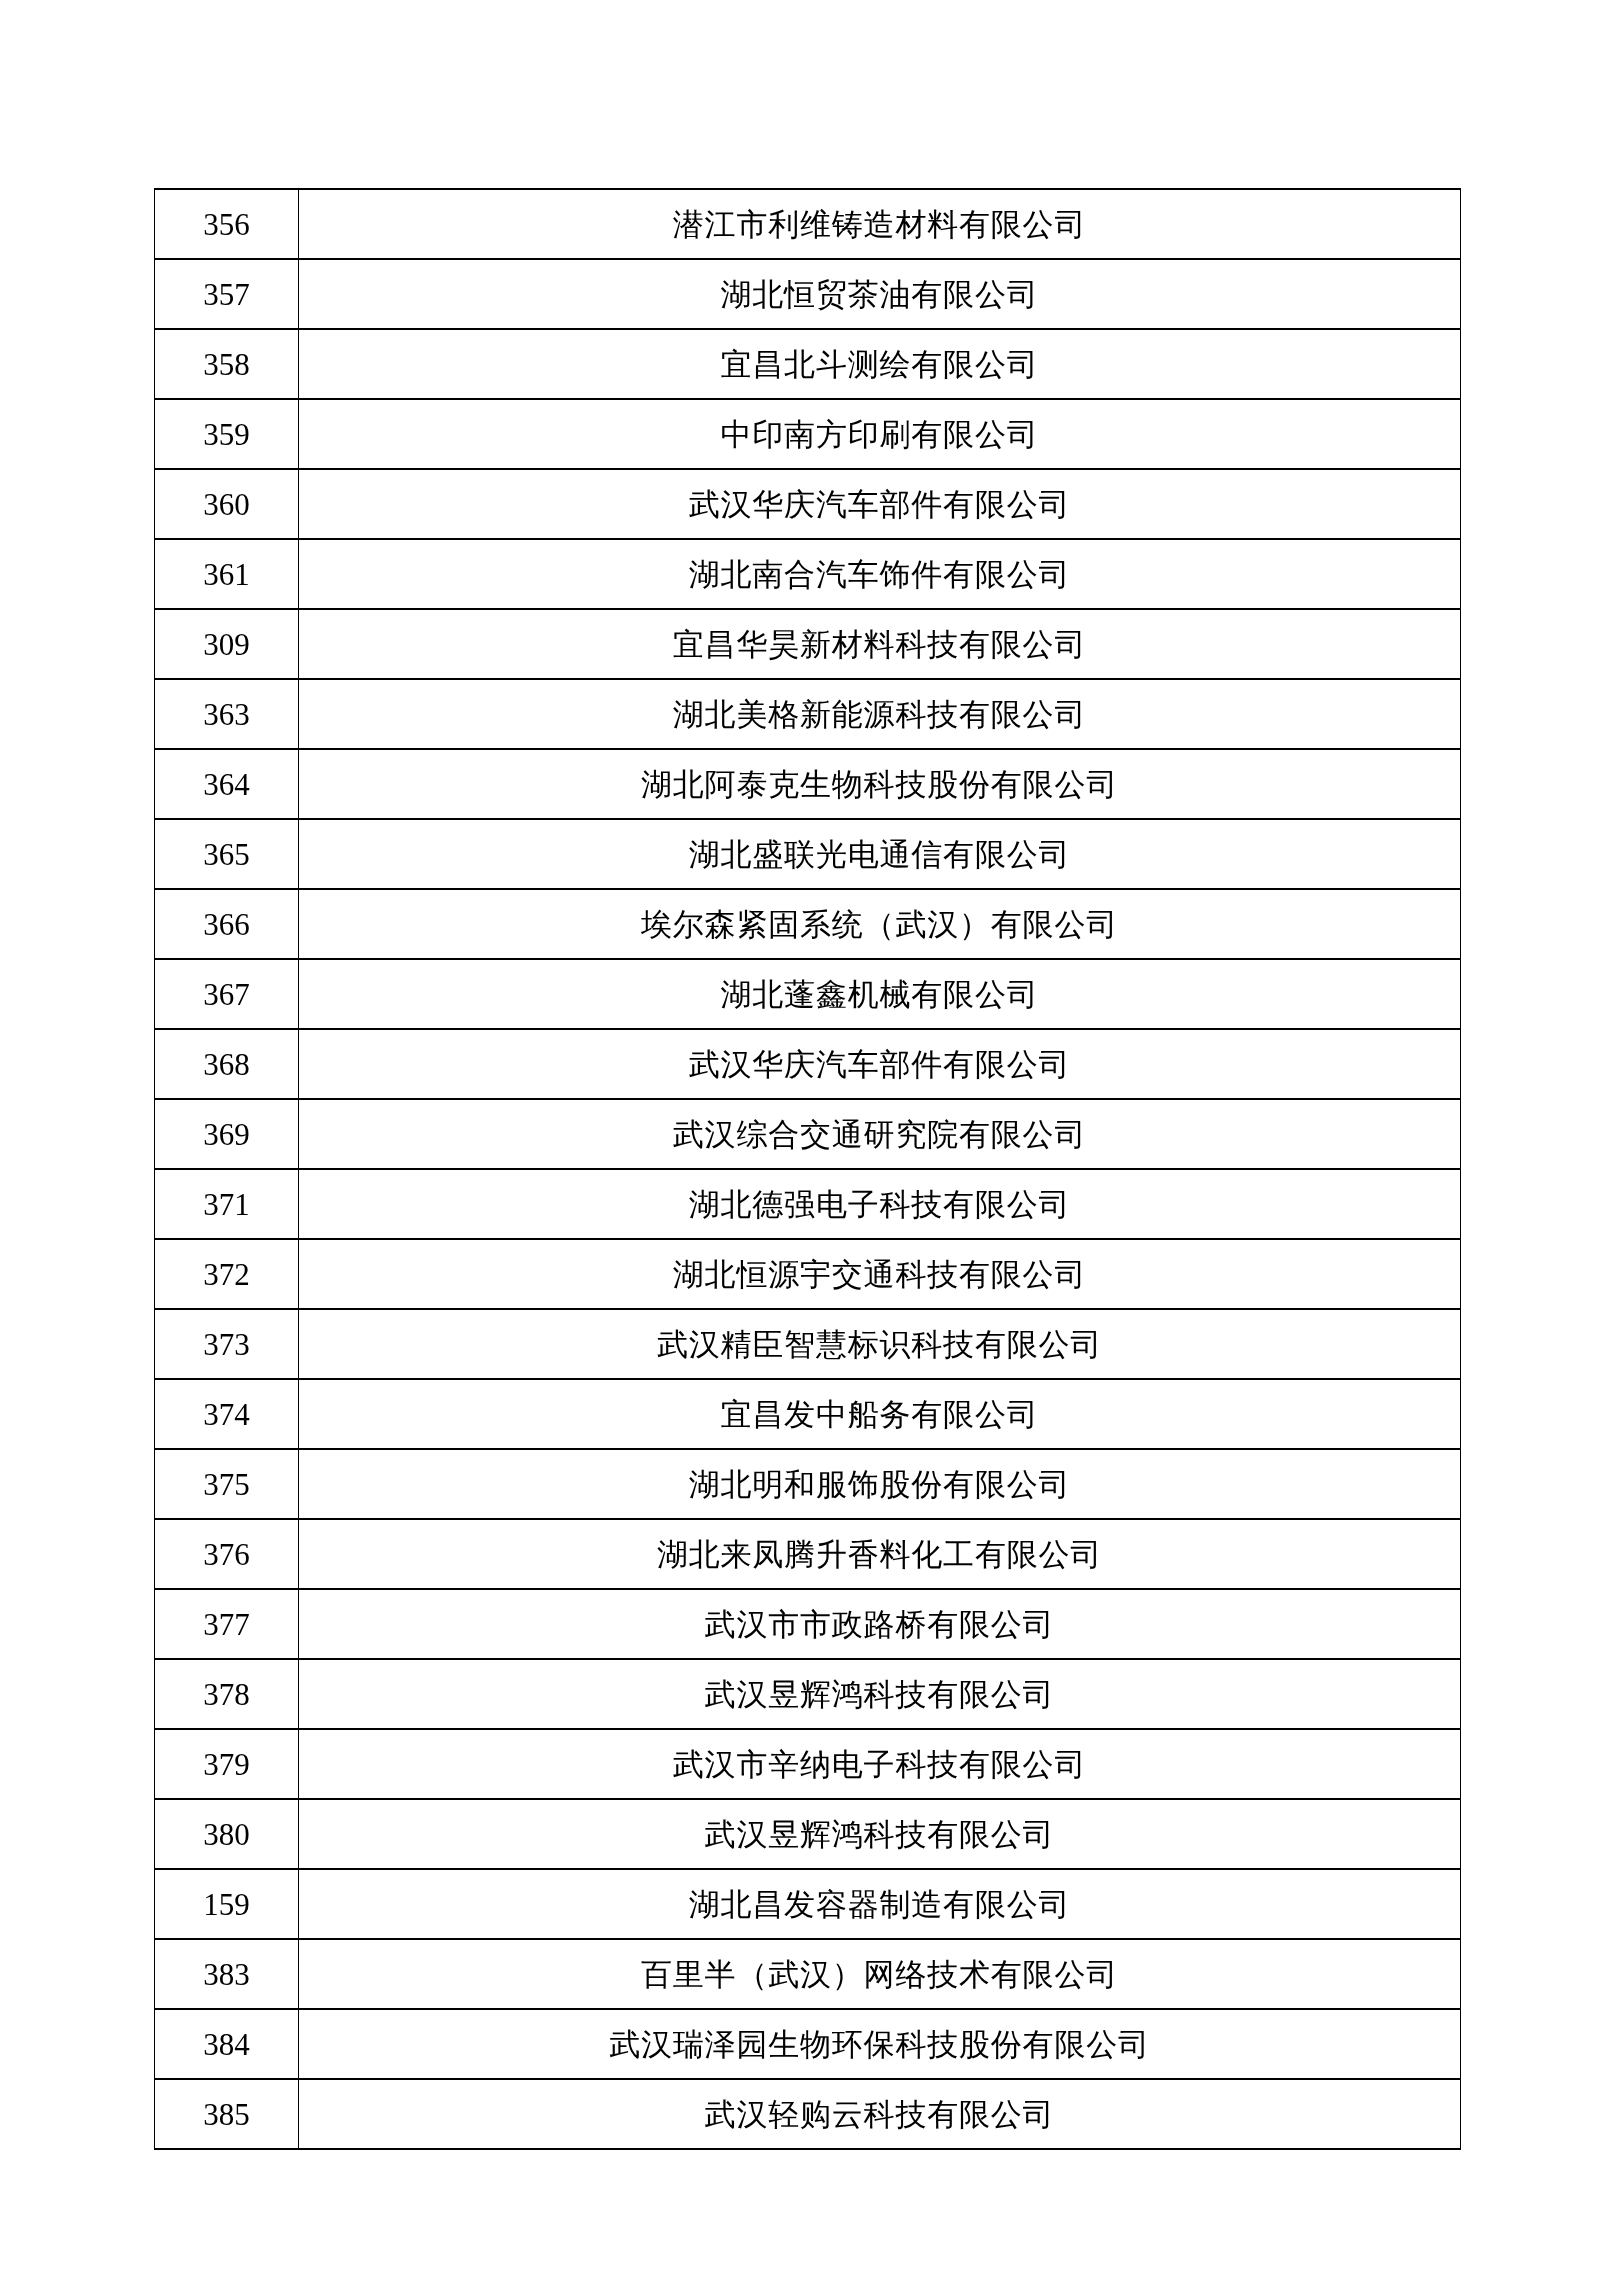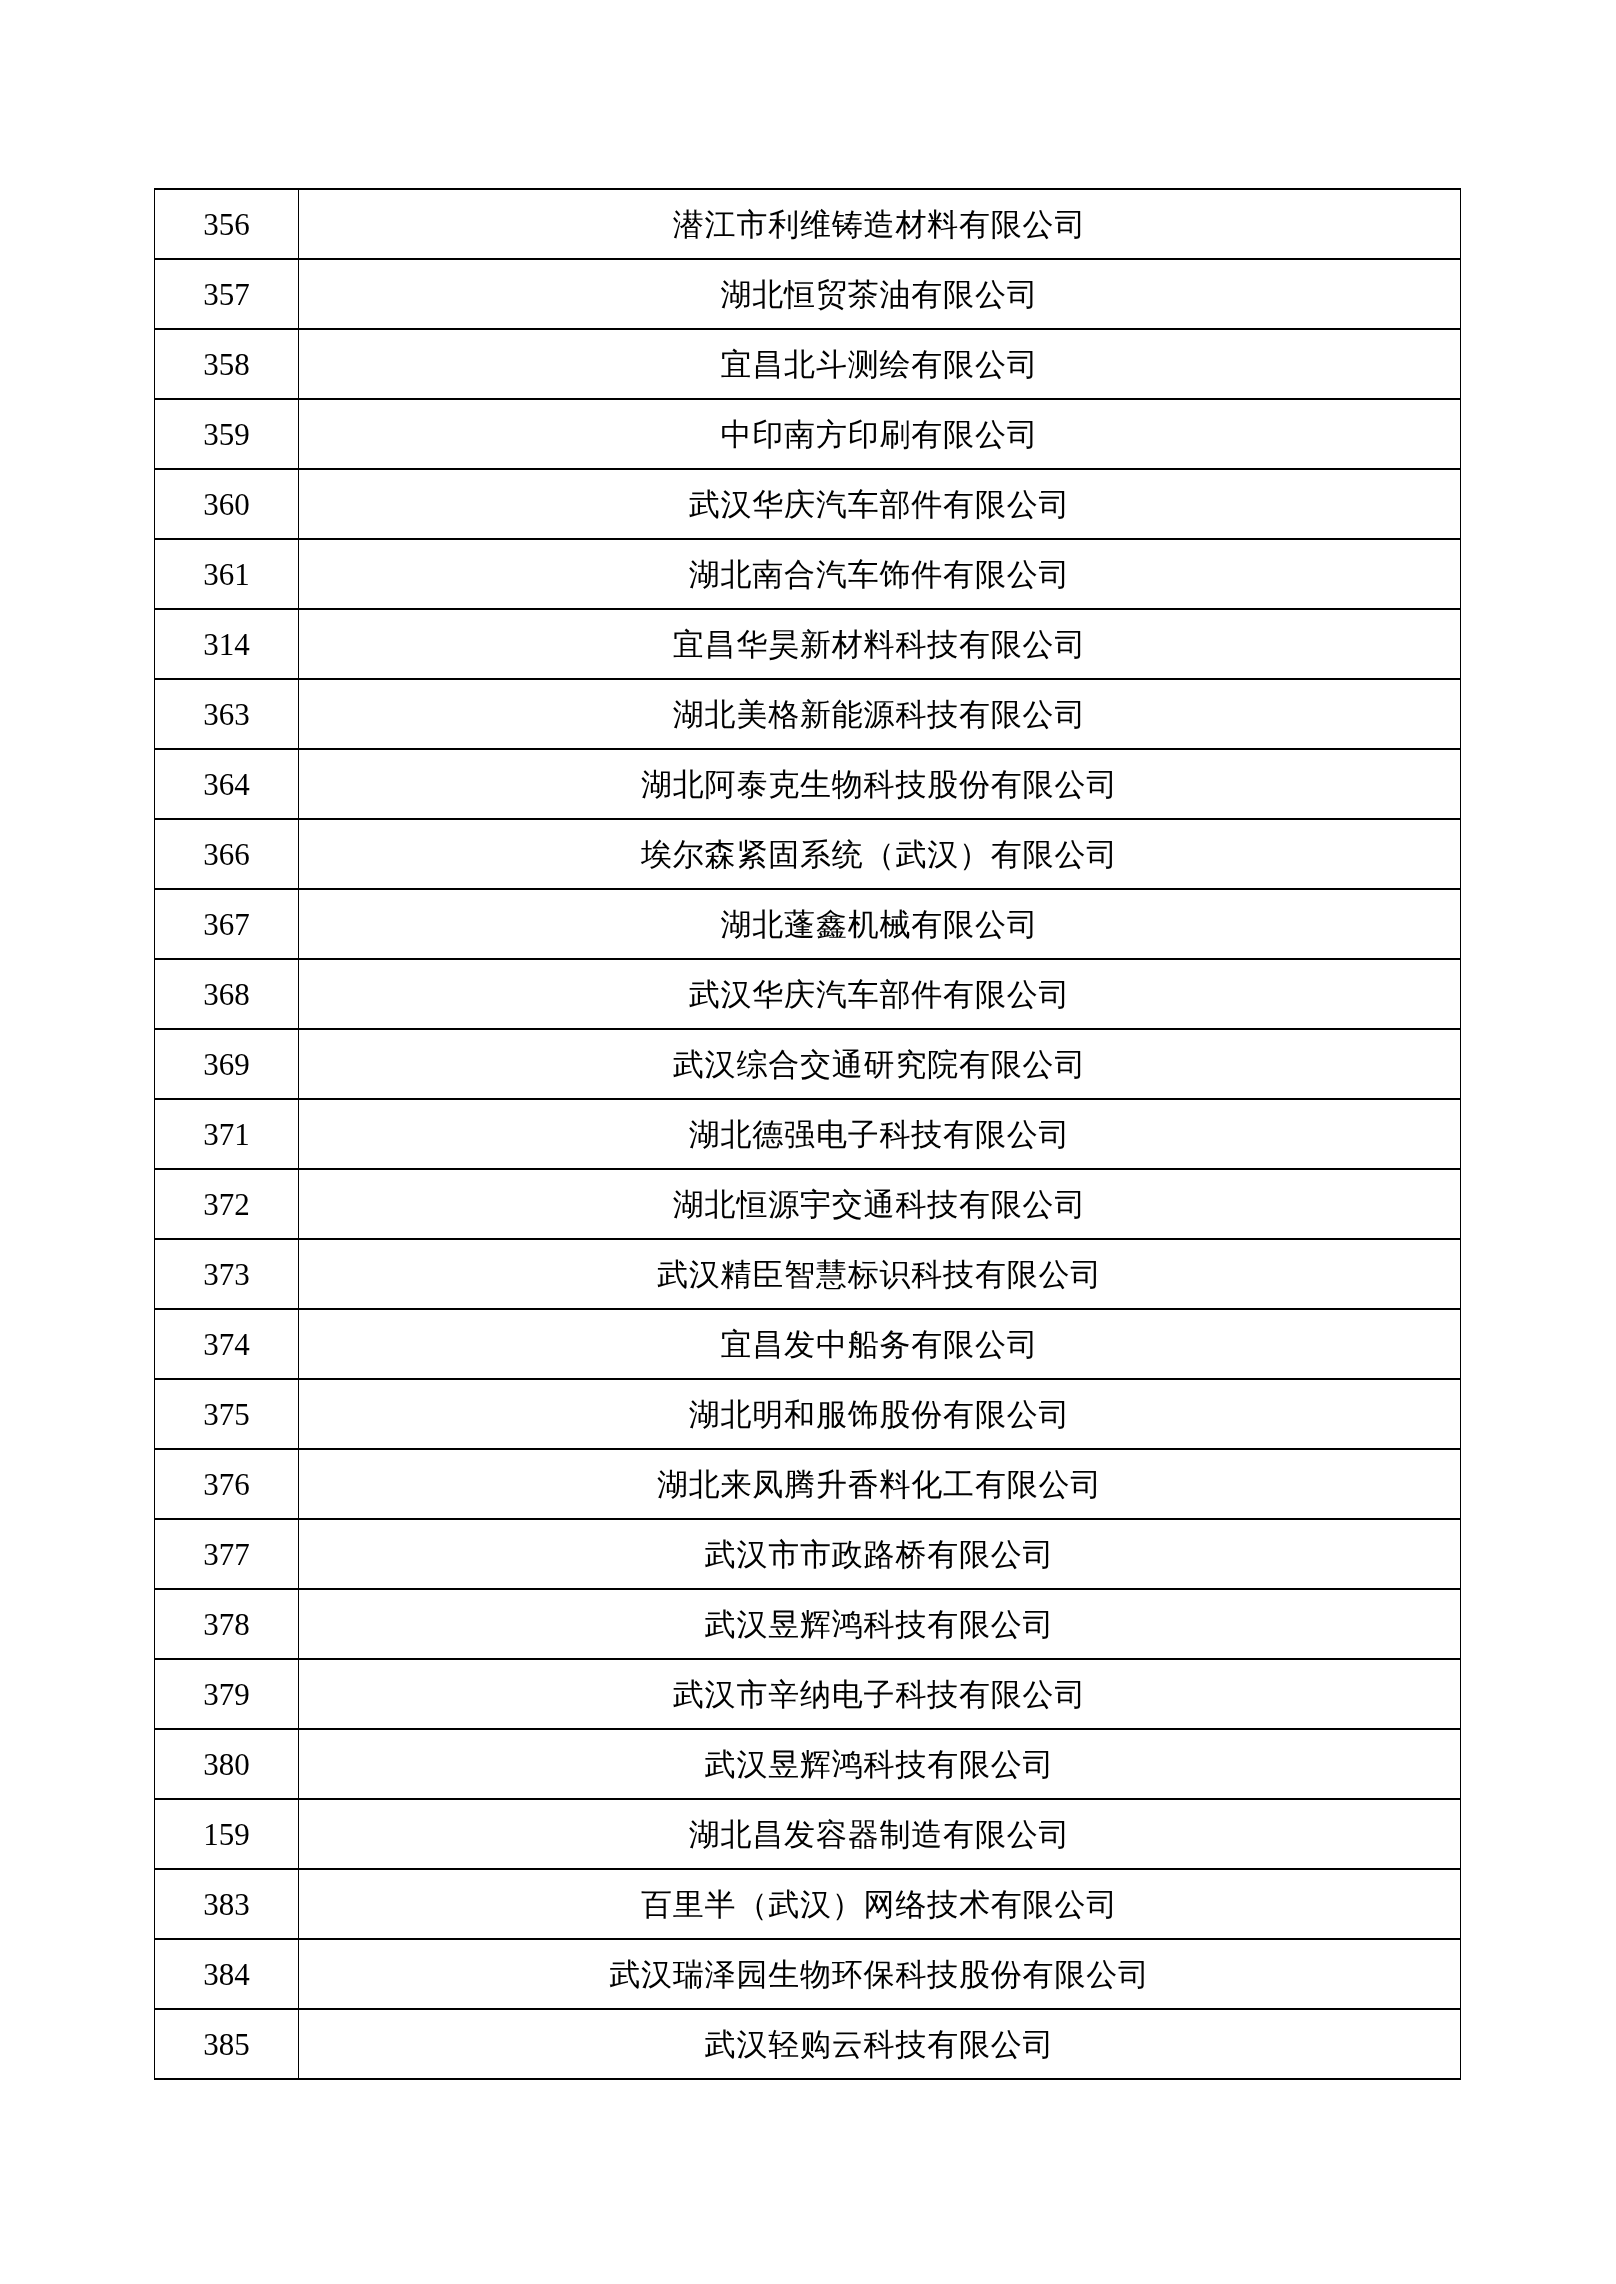--- a/index.html
+++ b/index.html
@@ -70,30 +70,34 @@
         </tr>
         <tr>
           <td class="col-index">360</td>
           <td class="col-name">武汉华庆汽车部件有限公司</td>
         </tr>
         <tr>
           <td class="col-index">361</td>
           <td class="col-name">湖北南合汽车饰件有限公司</td>
         </tr>
         <tr>
-          <td class="col-index">314</td>
+          <td class="col-index">309</td>
           <td class="col-name">宜昌华昊新材料科技有限公司</td>
         </tr>
         <tr>
           <td class="col-index">363</td>
           <td class="col-name">湖北美格新能源科技有限公司</td>
         </tr>
         <tr>
           <td class="col-index">364</td>
           <td class="col-name">湖北阿泰克生物科技股份有限公司</td>
+        </tr>
+        <tr>
+          <td class="col-index">365</td>
+          <td class="col-name">湖北盛联光电通信有限公司</td>
         </tr>
         <tr>
           <td class="col-index">366</td>
           <td class="col-name">埃尔森紧固系统（武汉）有限公司</td>
         </tr>
         <tr>
           <td class="col-index">367</td>
           <td class="col-name">湖北蓬鑫机械有限公司</td>
         </tr>
         <tr>

